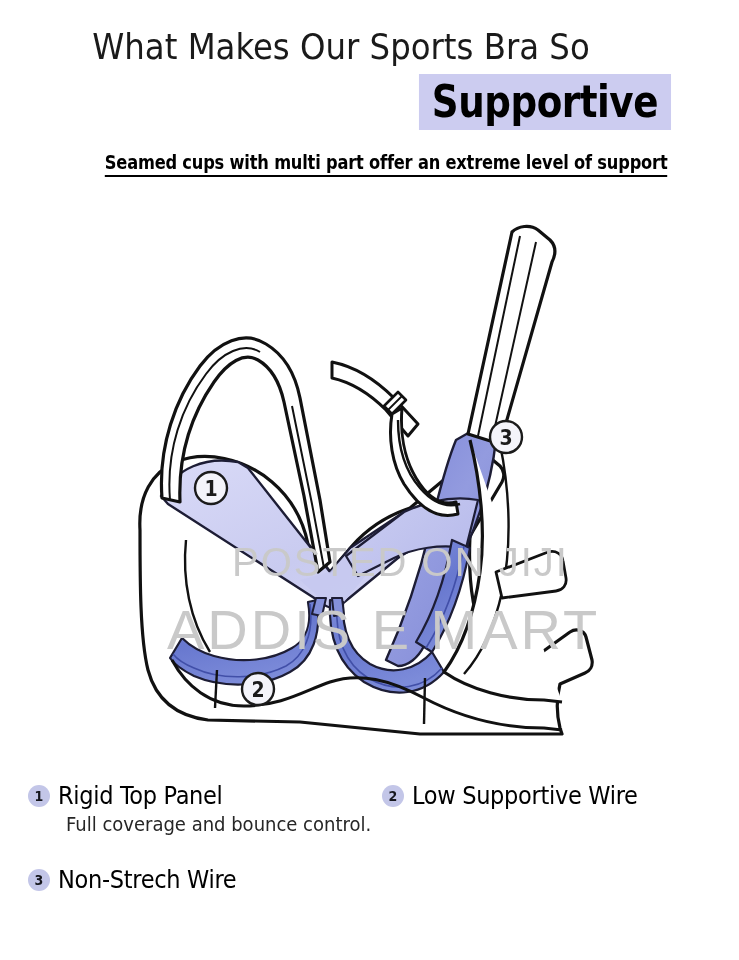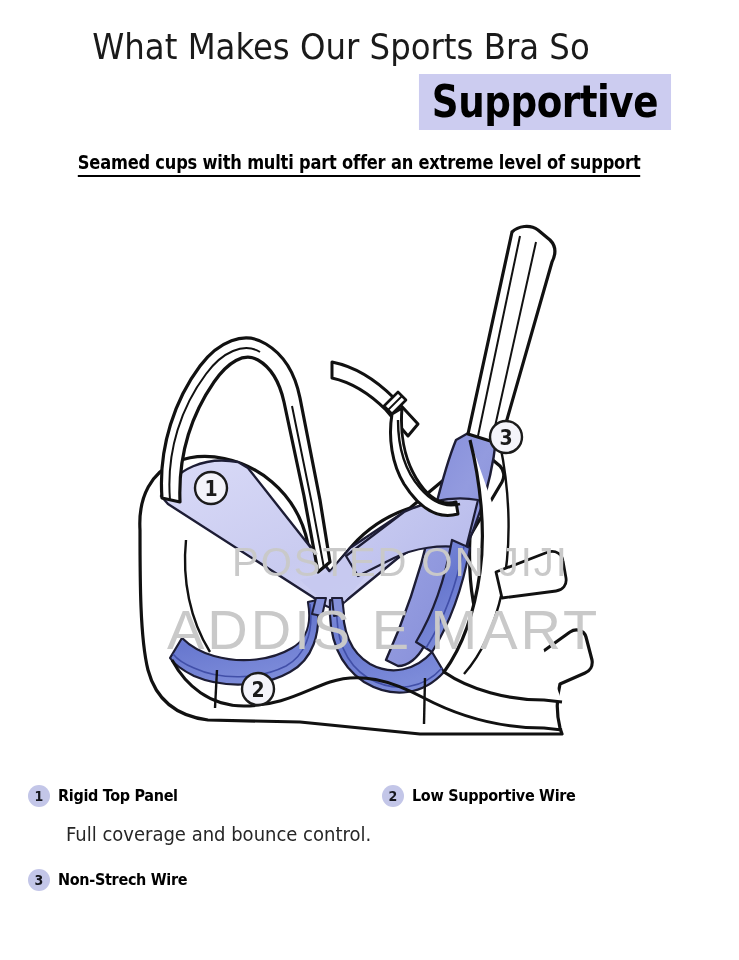--- a/index.html
+++ b/index.html
@@ -43,21 +43,21 @@
     font-weight: 700;
     line-height: 56px;
     padding: 0 14px;
     color: #000000;
     letter-spacing: -0.5px;
     transform: scaleX(0.92);
     transform-origin: center;
   }
   #subhead-wrap {
     margin-top: 21px;
-    text-align: center;
+    text-align: right;
     padding-left: 36px;
   }
   #subhead {
     display: inline-block;
     font-family: "DejaVu Sans Condensed", "Liberation Sans Narrow", "Liberation Sans", sans-serif;
     font-size: 19px;
     font-weight: 700;
     color: #000000;
     border-bottom: 2px solid #000000;
     padding-bottom: 2px;
@@ -127,30 +127,30 @@
     font-family: "DejaVu Sans Condensed", "Liberation Sans Narrow", "Liberation Sans", sans-serif;
     font-size: 14px;
     font-weight: 700;
     display: flex;
     align-items: center;
     justify-content: center;
     line-height: 1;
   }
   .legend-title {
     font-family: "DejaVu Sans Condensed", "Liberation Sans Narrow", "Liberation Sans", sans-serif;
-    font-size: 16px;
-    font-weight: 700;
+    font-size: 25px;
+    font-weight: 400;
     color: #000000;
     letter-spacing: -0.3px;
     line-height: 28px;
     white-space: nowrap;
   }
   .legend-desc {
     margin-left: 38px;
-    margin-top: 12px;
+    margin-top: 2px;
     font-family: "DejaVu Sans Condensed", "Liberation Sans Narrow", "Liberation Sans", sans-serif;
     font-size: 20px;
     font-weight: 400;
     color: #262626;
     line-height: 24px;
     white-space: nowrap;
   }
   #legend-item-2 .legend-desc { margin-left: 34px; }
 
   

